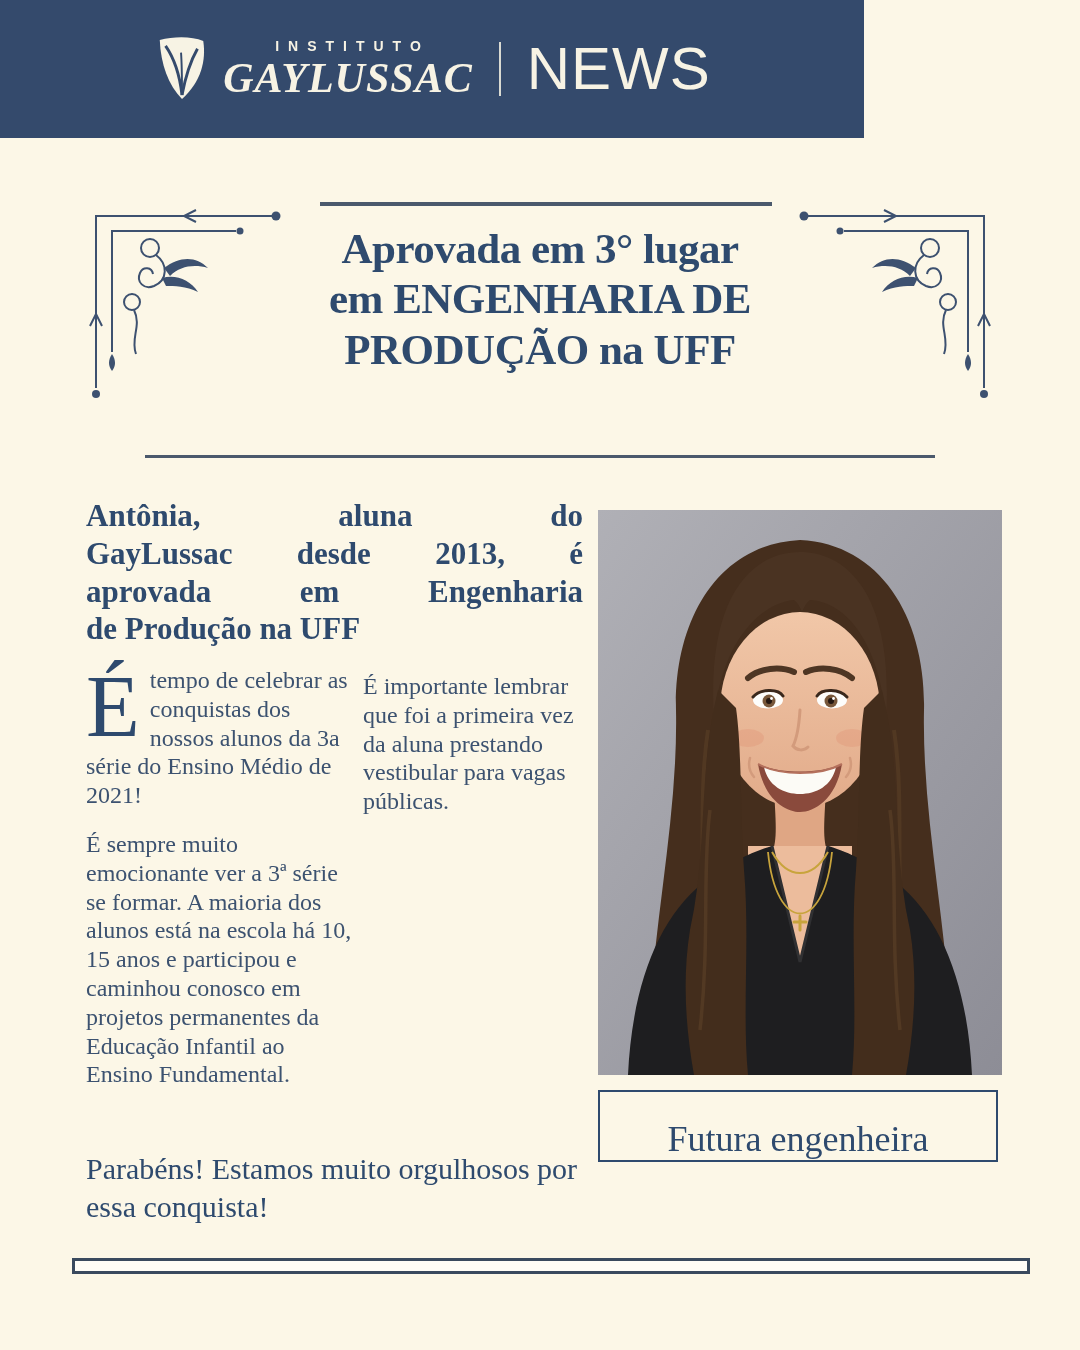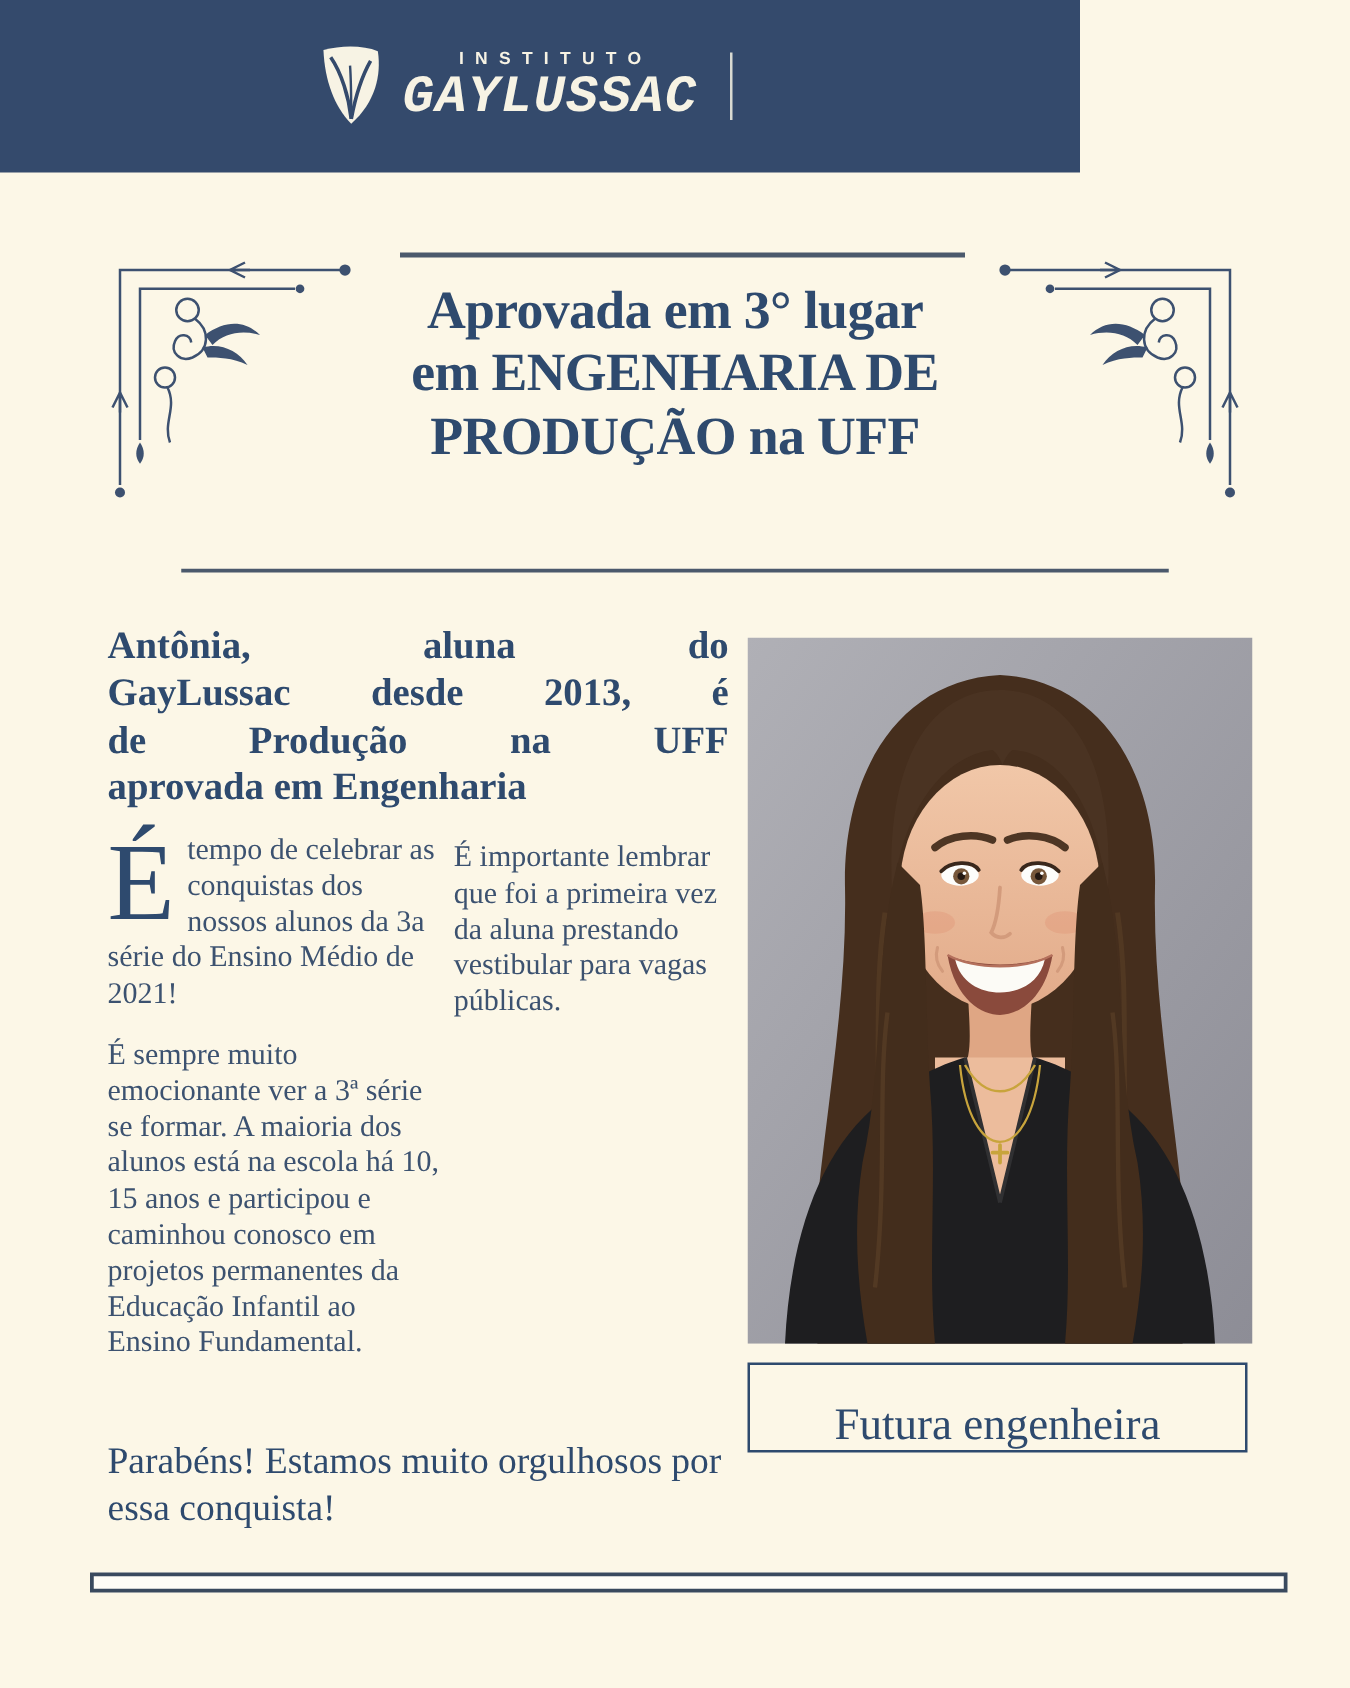--- a/index.html
+++ b/index.html
@@ -14,21 +14,21 @@
     background:#344a6c;display:flex;align-items:center;justify-content:center;
   }
   .logo-lockup{display:flex;align-items:center;}
   .leaf{width:58px;height:68px;margin-right:12px;display:block;}
   .logo-text{display:flex;flex-direction:column;align-items:center;color:#f7f3e4;}
   .instituto{
     font-family:"Liberation Sans",sans-serif;font-size:14px;font-weight:bold;
     letter-spacing:9px;text-indent:9px;line-height:1;margin-bottom:4px;
   }
   .gaylussac{
-    font-family:Liberation Mono, monospace;font-style:italic;font-weight:bold;
+    font-family:Liberation Serif, serif;font-style:italic;font-weight:bold;
     font-size:42px;letter-spacing:1px;line-height:1;
   }
   .hdr-divider{width:2px;height:54px;background:rgba(247,243,228,.85);margin:0 26px;}
   .news{
     font-family:"Liberation Sans",sans-serif;font-size:60px;color:#f7f3e4;
     letter-spacing:1px;line-height:1;
   }
   
   .rule-top{position:absolute;left:320px;top:202px;width:452px;height:4px;background:#4b596c;}
   .rule-bottom{position:absolute;left:145px;top:455px;width:790px;height:3px;background:#4b596c;}
@@ -91,20 +91,21 @@
         <path d="M30,62 C28,44 22,24 13,11" stroke-width="3"></path>
         <path d="M30,62 C33,46 38,28 46,14" stroke-width="3"></path>
         <path d="M30,62 C30,46 30,32 29,18" stroke-width="2"></path>
       </g>
     </svg>
     <div class="logo-text">
       <span class="instituto">INSTITUTO</span>
       <span class="gaylussac">GAYLUSSAC</span>
     </div>
     <span class="hdr-divider"></span>
+    <span class="news">NEWS</span>
   </div>
 </header>
 
 <div class="rule-top"></div>
 
 <svg class="ornament left" viewBox="0 0 210 200" aria-hidden="true">
   <g fill="none" stroke="#3d5170" stroke-width="2">
     <path d="M186,10 H10 V182"></path>
     <path d="M150,25 H26 V146"></path>
     <path d="M110,4 L98,10 L110,16 M98,10 H114"></path>
@@ -149,22 +150,22 @@
   <span>Aprovada em 3° lugar</span>
   <span>em ENGENHARIA DE</span>
   <span>PRODUÇÃO na UFF</span>
 </h1>
 
 <div class="rule-bottom"></div>
 
 <h2 class="subhead">
   <span>Antônia, aluna do</span>
   <span>GayLussac desde 2013, é</span>
+  <span>aprovada em Engenharia</span>
   <span>de Produção na UFF</span>
-  <span>aprovada em Engenharia</span>
 </h2>
 
 <div class="col col1">
   <p><span class="dropcap">É</span><span>tempo de celebrar as conquistas dos nossos alunos da 3a série do Ensino Médio de 2021!</span></p>
   <p>É sempre muito emocionante ver a 3ª série se formar. A maioria dos alunos está na escola há 10, 15 anos e participou e caminhou conosco em projetos permanentes da Educação Infantil ao Ensino Fundamental.</p>
 </div>
 
 <div class="col col2">
   <p>É importante lembrar que foi a primeira vez da aluna prestando vestibular para vagas públicas.</p>
 </div>

